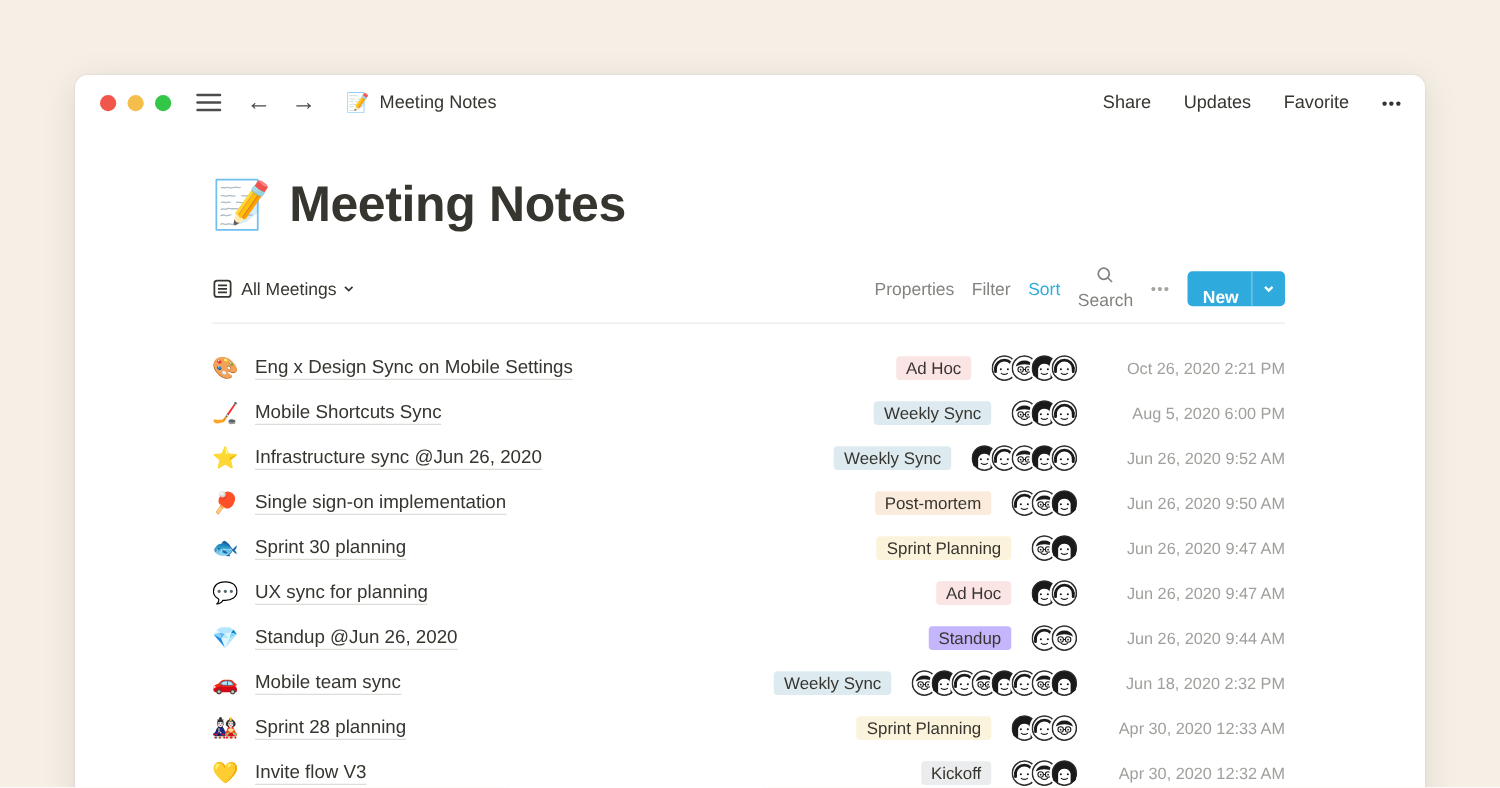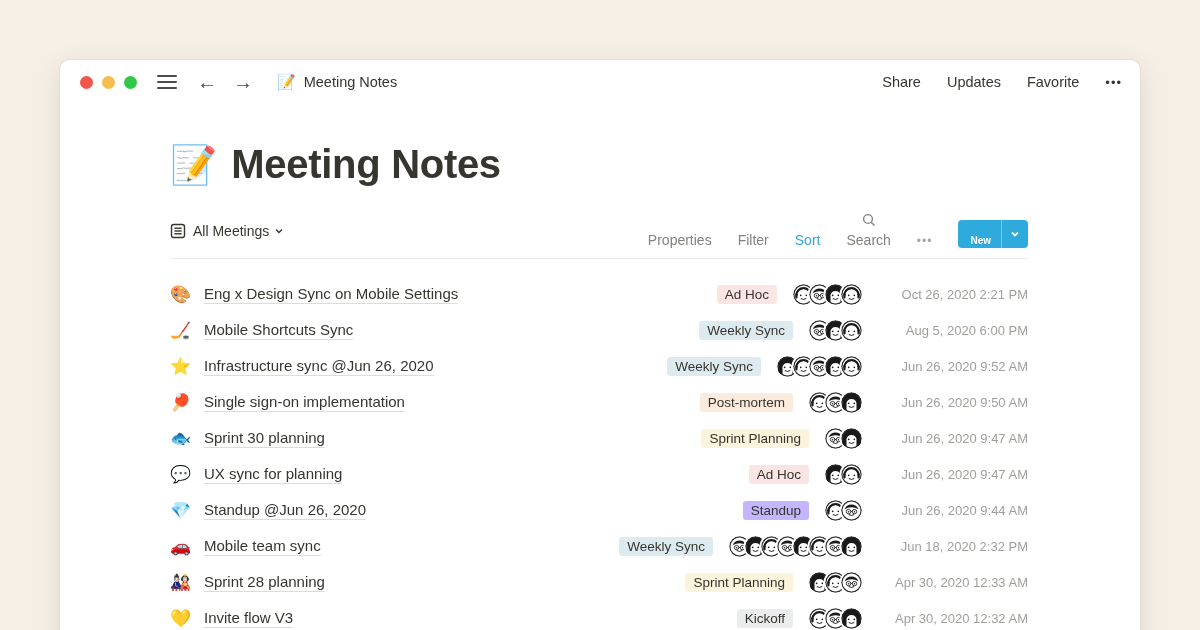--- a/index.html
+++ b/index.html
@@ -31,29 +31,29 @@
   .page-title{margin-top:38px;display:flex;align-items:center;gap:14px;}
   .page-title .pt-icon{font-size:38px;line-height:1;}
   .page-title .pt-text{font-size:40px;font-weight:700;color:#37352F;letter-spacing:-.3px;}
 
   
   .toolbar{margin-top:26px;display:flex;align-items:center;padding-bottom:10px;border-bottom:1px solid #EDECE9;}
   .view-switch{display:flex;align-items:center;cursor:pointer;}
   .view-icon{width:16px;height:16px;color:#37352F;}
   .view-label{margin-left:7px;font-size:14px;font-weight:400;color:#37352F;}
   .view-chevron{margin-left:5px;width:10px;height:10px;color:#37352F;}
-  .tb-right{margin-left:auto;display:flex;align-items:flex-end;gap:26px;}
+  .tb-right{margin-left:auto;display:flex;align-items:center;gap:14px;}
   .tb-action{font-size:14px;color:#82827E;cursor:pointer;}
   .tb-action.active{color:#2EAADC;}
   .search-group{display:flex;align-items:center;gap:5px;cursor:pointer;flex-direction:column;}
   .search-icon{width:14px;height:14px;color:#82827E;}
   .search-label{font-size:14px;color:#82827E;}
   .toolbar-more{font-size:12px;color:#A5A4A0;letter-spacing:1px;cursor:pointer;}
   .new-btn{display:flex;align-items:stretch;background:#2EAADC;border-radius:4px;overflow:hidden;cursor:pointer;height:28px;}
-  .new-btn-label{display:flex;align-items:center;padding:12px 10px 0 12px;color:#fff;font-size:10px;font-weight:600;}
+  .new-btn-label{display:flex;align-items:center;padding:12px 10px 0 12px;color:#fff;font-size:14px;font-weight:600;}
   .new-btn-divider{width:1px;background:rgba(255,255,255,.38);}
   .new-btn-caret{display:flex;align-items:center;padding:0 8px;color:#fff;}
   .new-btn-caret svg{width:10px;height:10px;}
 
   
   .rows{margin-top:17px;}
   .row{display:flex;align-items:center;height:36px;cursor:pointer;}
   .row-emoji{width:26px;font-size:17px;text-align:left;flex:none;}
   .row-title{margin-left:8px;font-size:15px;font-weight:500;color:#37352F;
              border-bottom:1px solid #DEDCD7;padding-bottom:1px;white-space:nowrap;}

